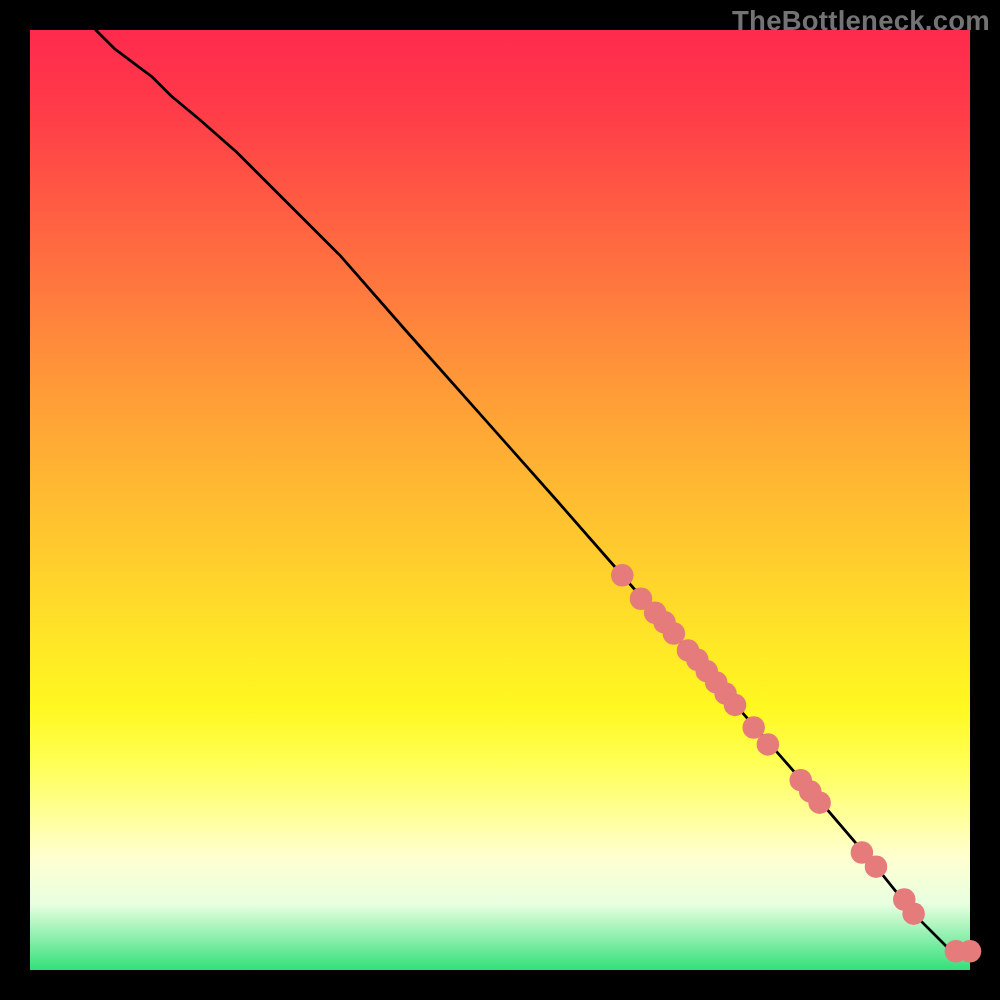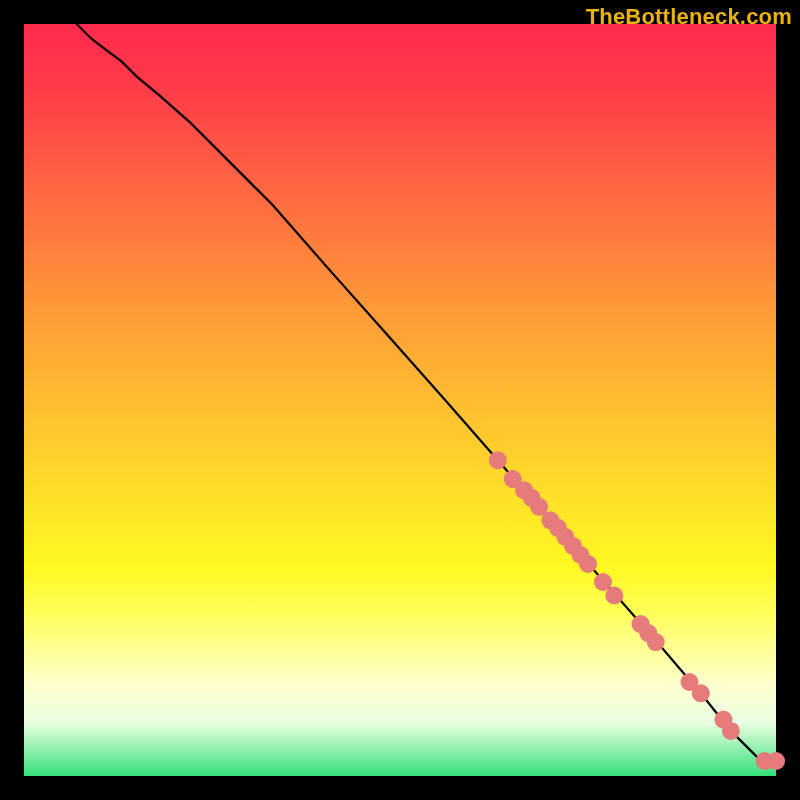--- a/index.html
+++ b/index.html
@@ -31,21 +31,21 @@
       #e8ffe0 93%,
       #33e07a 100%);
   }
   .attribution {
     position: absolute;
     right: 8px;
     top: 4px;
     font-family: Arial, Helvetica, sans-serif;
     font-size: 22px;
     font-weight: 600;
-    color: #eab308;
+    color: #737373;
     letter-spacing: 0.2px;
   }
   svg.plot {
     position: absolute;
     left: 24px;
     top: 24px;
     width: 752px;
     height: 752px;
     overflow: visible;
   }

